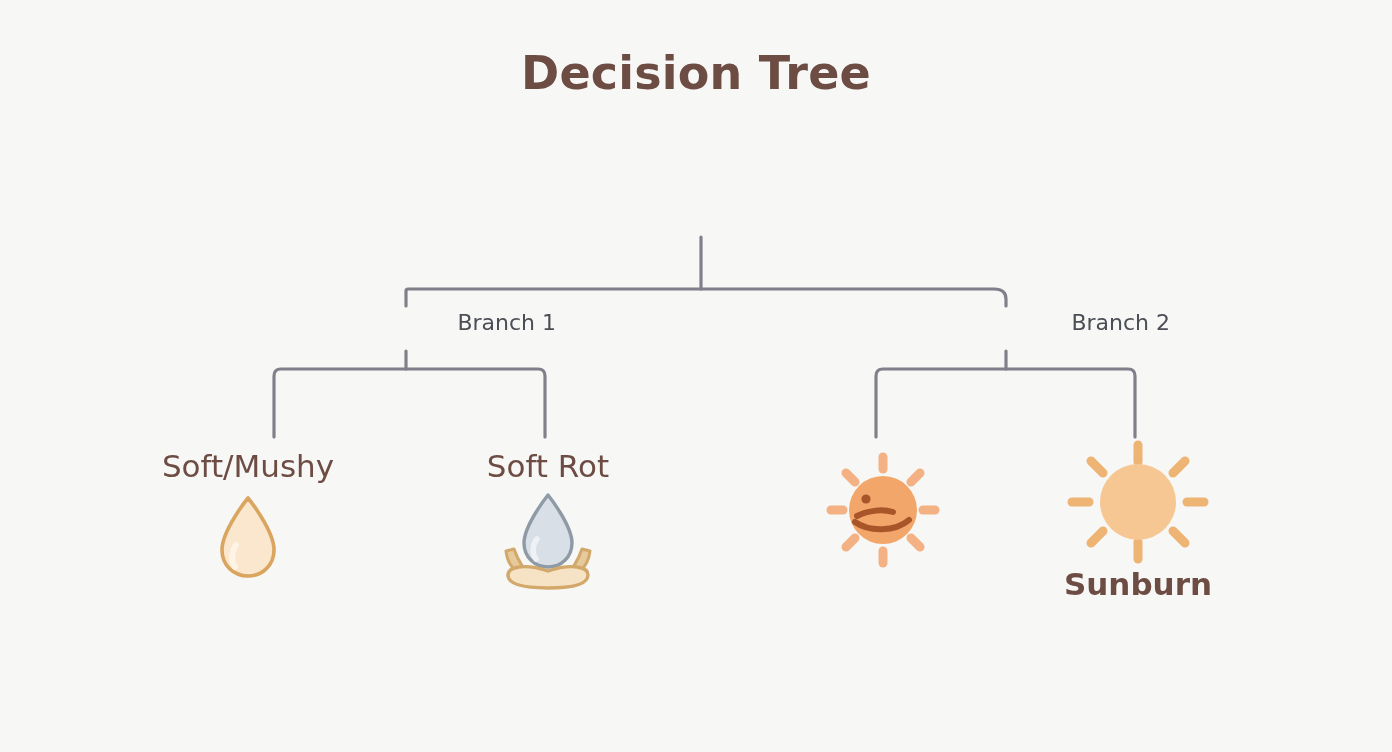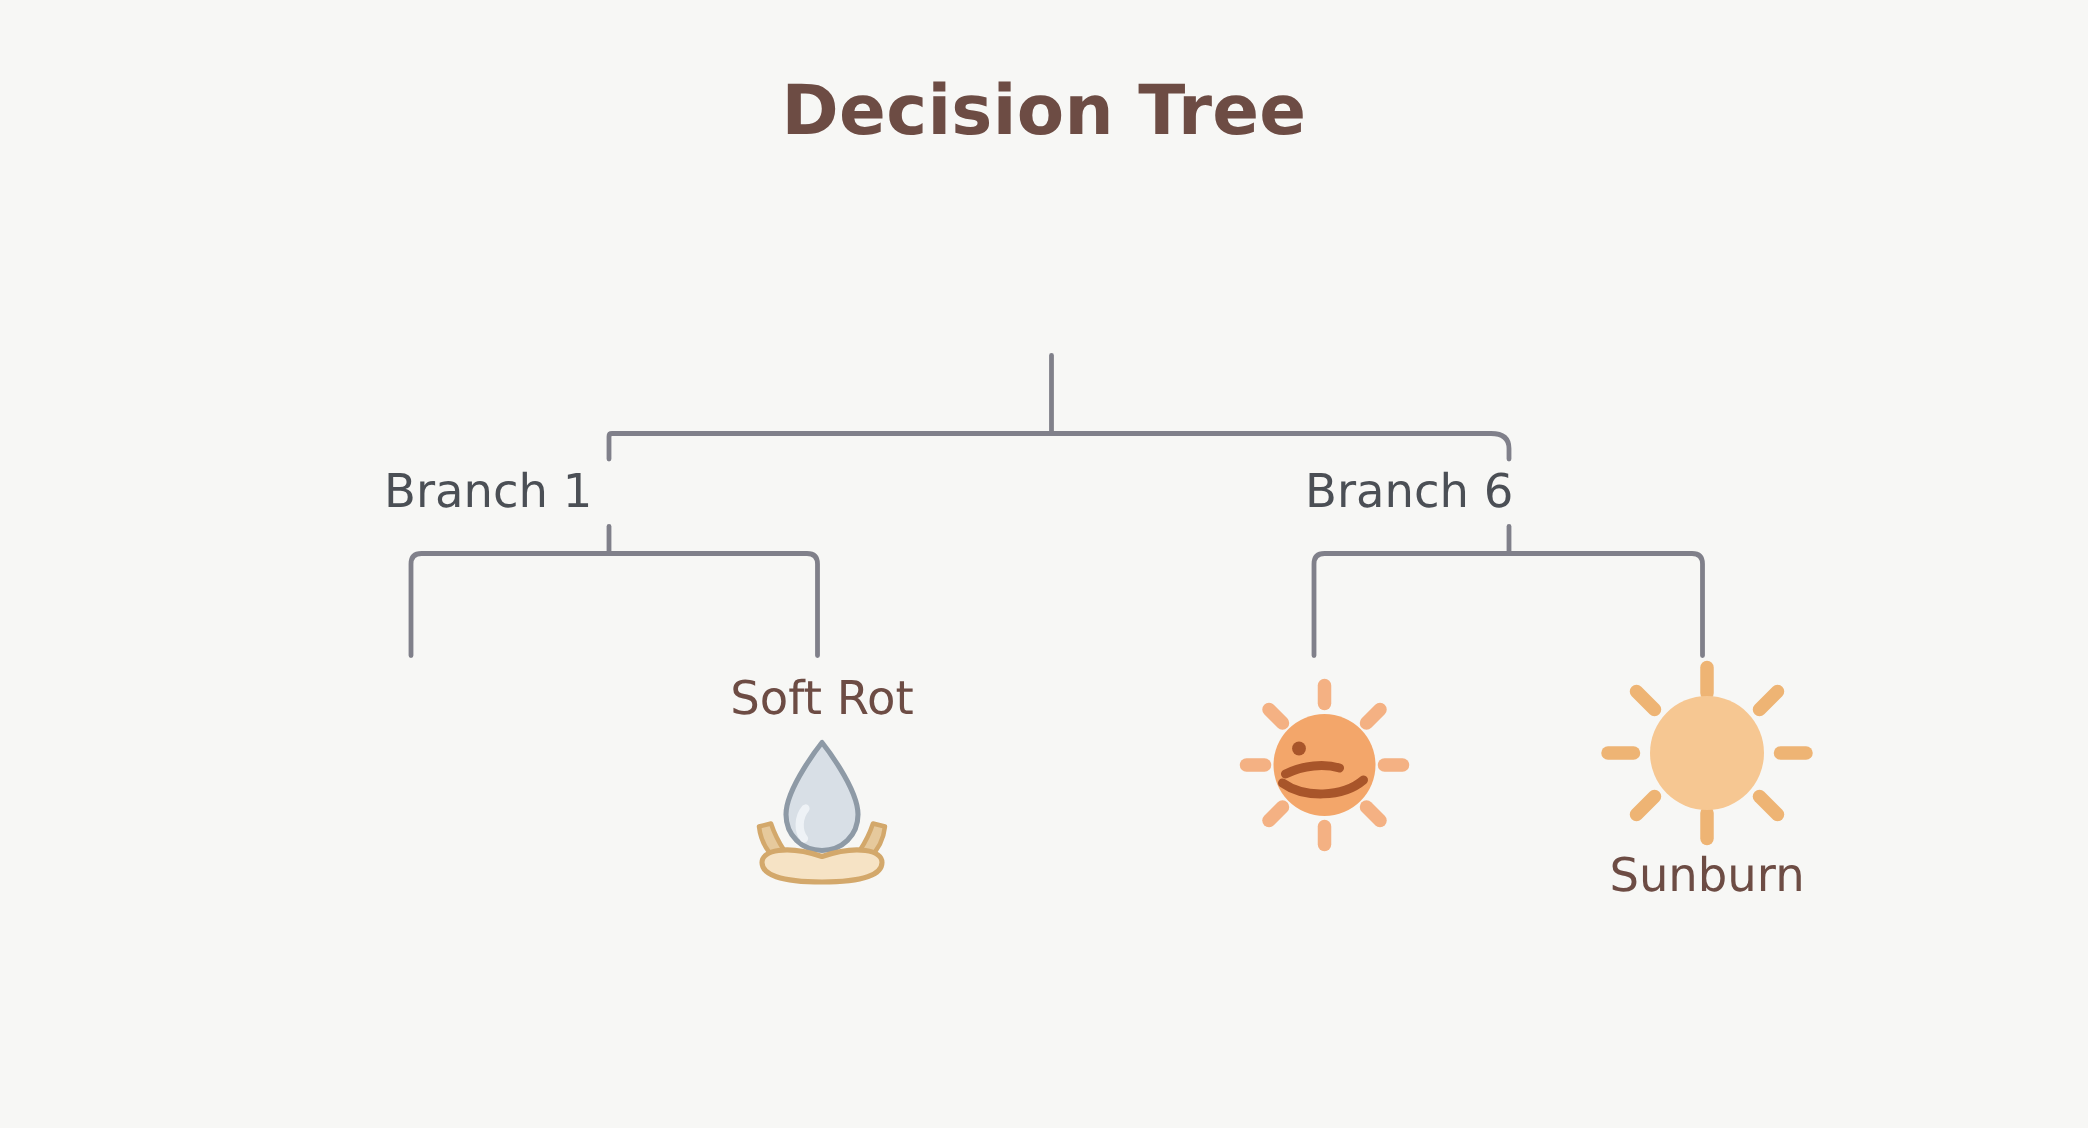--- a/index.html
+++ b/index.html
@@ -61,22 +61,22 @@
     font-weight: bold;
     color: #3d4044;
     letter-spacing: 0.1px;
   }
   .home-icon { display: block; }
 
   
   .branch-label {
     position: absolute;
     width: 300px;
-    text-align: left;
-    font-size: 31px;
+    text-align: right;
+    font-size: 22px;
     color: #4b4f55;
     top: 310px;
   }
   #branch-label-0 { left: 256px; }
   #branch-label-1 { left: 870px; }
 
   
   .leaf {
     position: absolute;
     width: 260px;
@@ -98,21 +98,21 @@
   .leaf.below .leaf-icon  { order: 1; }
 
   #leaf-0 { left: 118px; top: 449px; }
   #leaf-1 { left: 418px; top: 449px; }
   #leaf-2 { left: 753px; top: 449px; }
   #leaf-3 { left: 1008px; top: 437px; }
 
   #leaf-0 .leaf-icon { margin-top: 4px; }
   #leaf-1 .leaf-icon { margin-top: 2px; }
   #leaf-2 .leaf-icon { margin-top: 0px; }
-  #leaf-3 .leaf-label { margin-top: -4px; }
+  #leaf-3 .leaf-label { margin-top: -4px; font-weight: bold; }
 </style>
 </head>
 <body>
 
 <div id="stage">
 
   <svg id="connectors" viewBox="0 0 1392 752" xmlns="http://www.w3.org/2000/svg">
     <g fill="none" stroke="#80808a" stroke-width="3.2" stroke-linecap="round" stroke-linejoin="round">
 
       <path d="M701,237 L701,289"></path>
@@ -124,22 +124,31 @@
 
       <path d="M1006,351 L1006,369"></path>
       <path d="M876,437 L876,376 Q876,369 883,369 L1128,369 Q1135,369 1135,376 L1135,437"></path>
     </g>
   </svg>
 
   <div class="title">Decision Tree</div>
 
 
   <div class="branch-label" id="branch-label-0">Branch 1</div>
-  <div class="branch-label" id="branch-label-1">Branch 6</div>
-
+  <div class="branch-label" id="branch-label-1">Branch 2</div>
+
+  <div class="leaf" id="leaf-0">
+    <div class="leaf-label">Soft/Mushy</div>
+    <span class="leaf-icon">
+      <svg width="78" height="100" viewBox="0 0 78 100" xmlns="http://www.w3.org/2000/svg">
+        <path d="M39,9 C39,9 13,41 13,61 C13,76 24.6,87 39,87 C53.4,87 65,76 65,61 C65,41 39,9 39,9 Z" fill="#fbe7cd" stroke="#d9a55f" stroke-width="3.6" stroke-linejoin="round"></path>
+        <path d="M27,56 C22,63 22,72 26,78" fill="none" stroke="#fdf4e6" stroke-width="6" stroke-linecap="round"></path>
+      </svg>
+    </span>
+  </div>
 
   <div class="leaf" id="leaf-1">
     <div class="leaf-label">Soft Rot</div>
     <span class="leaf-icon">
       <svg width="104" height="108" viewBox="0 0 104 108" xmlns="http://www.w3.org/2000/svg">
 
         <path d="M10,64 C12,82 26,92 40,95 C30,86 22,74 18,62 Z" fill="#e6c99c" stroke="#d3a86b" stroke-width="3" stroke-linejoin="round"></path>
 
         <path d="M94,64 C92,82 78,92 64,95 C74,86 82,74 86,62 Z" fill="#e6c99c" stroke="#d3a86b" stroke-width="3" stroke-linejoin="round"></path>
 

